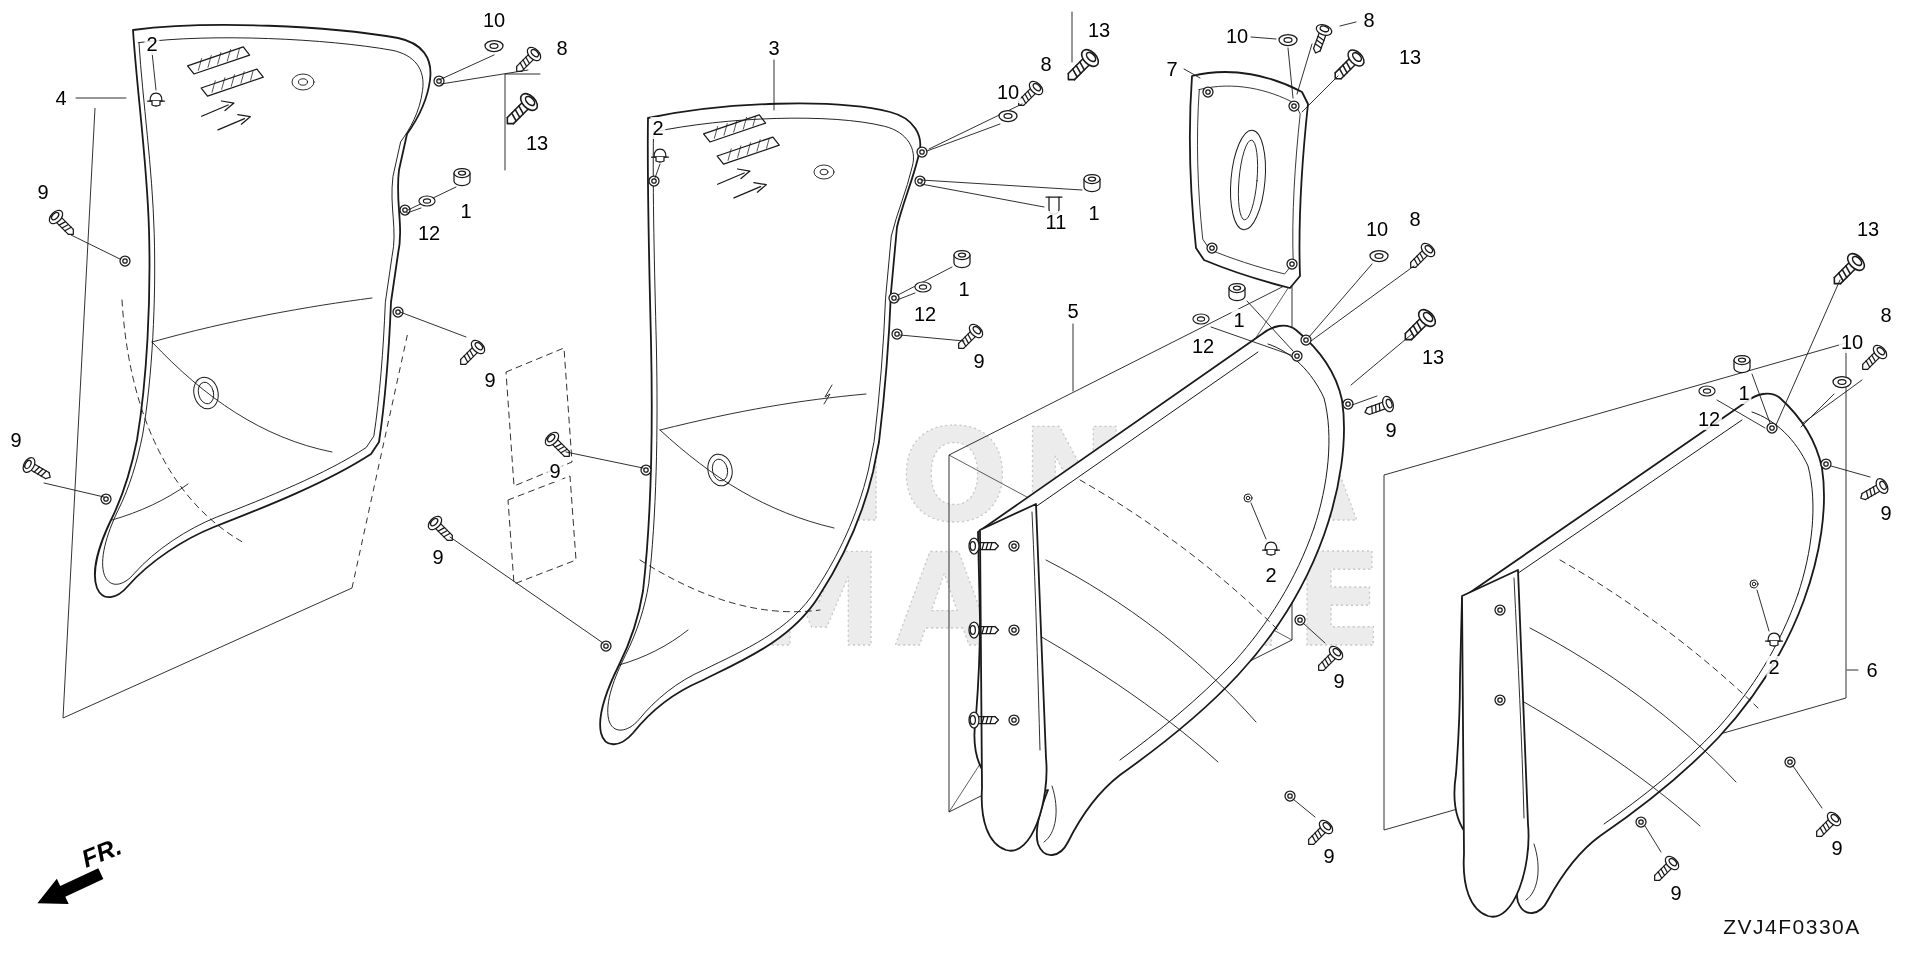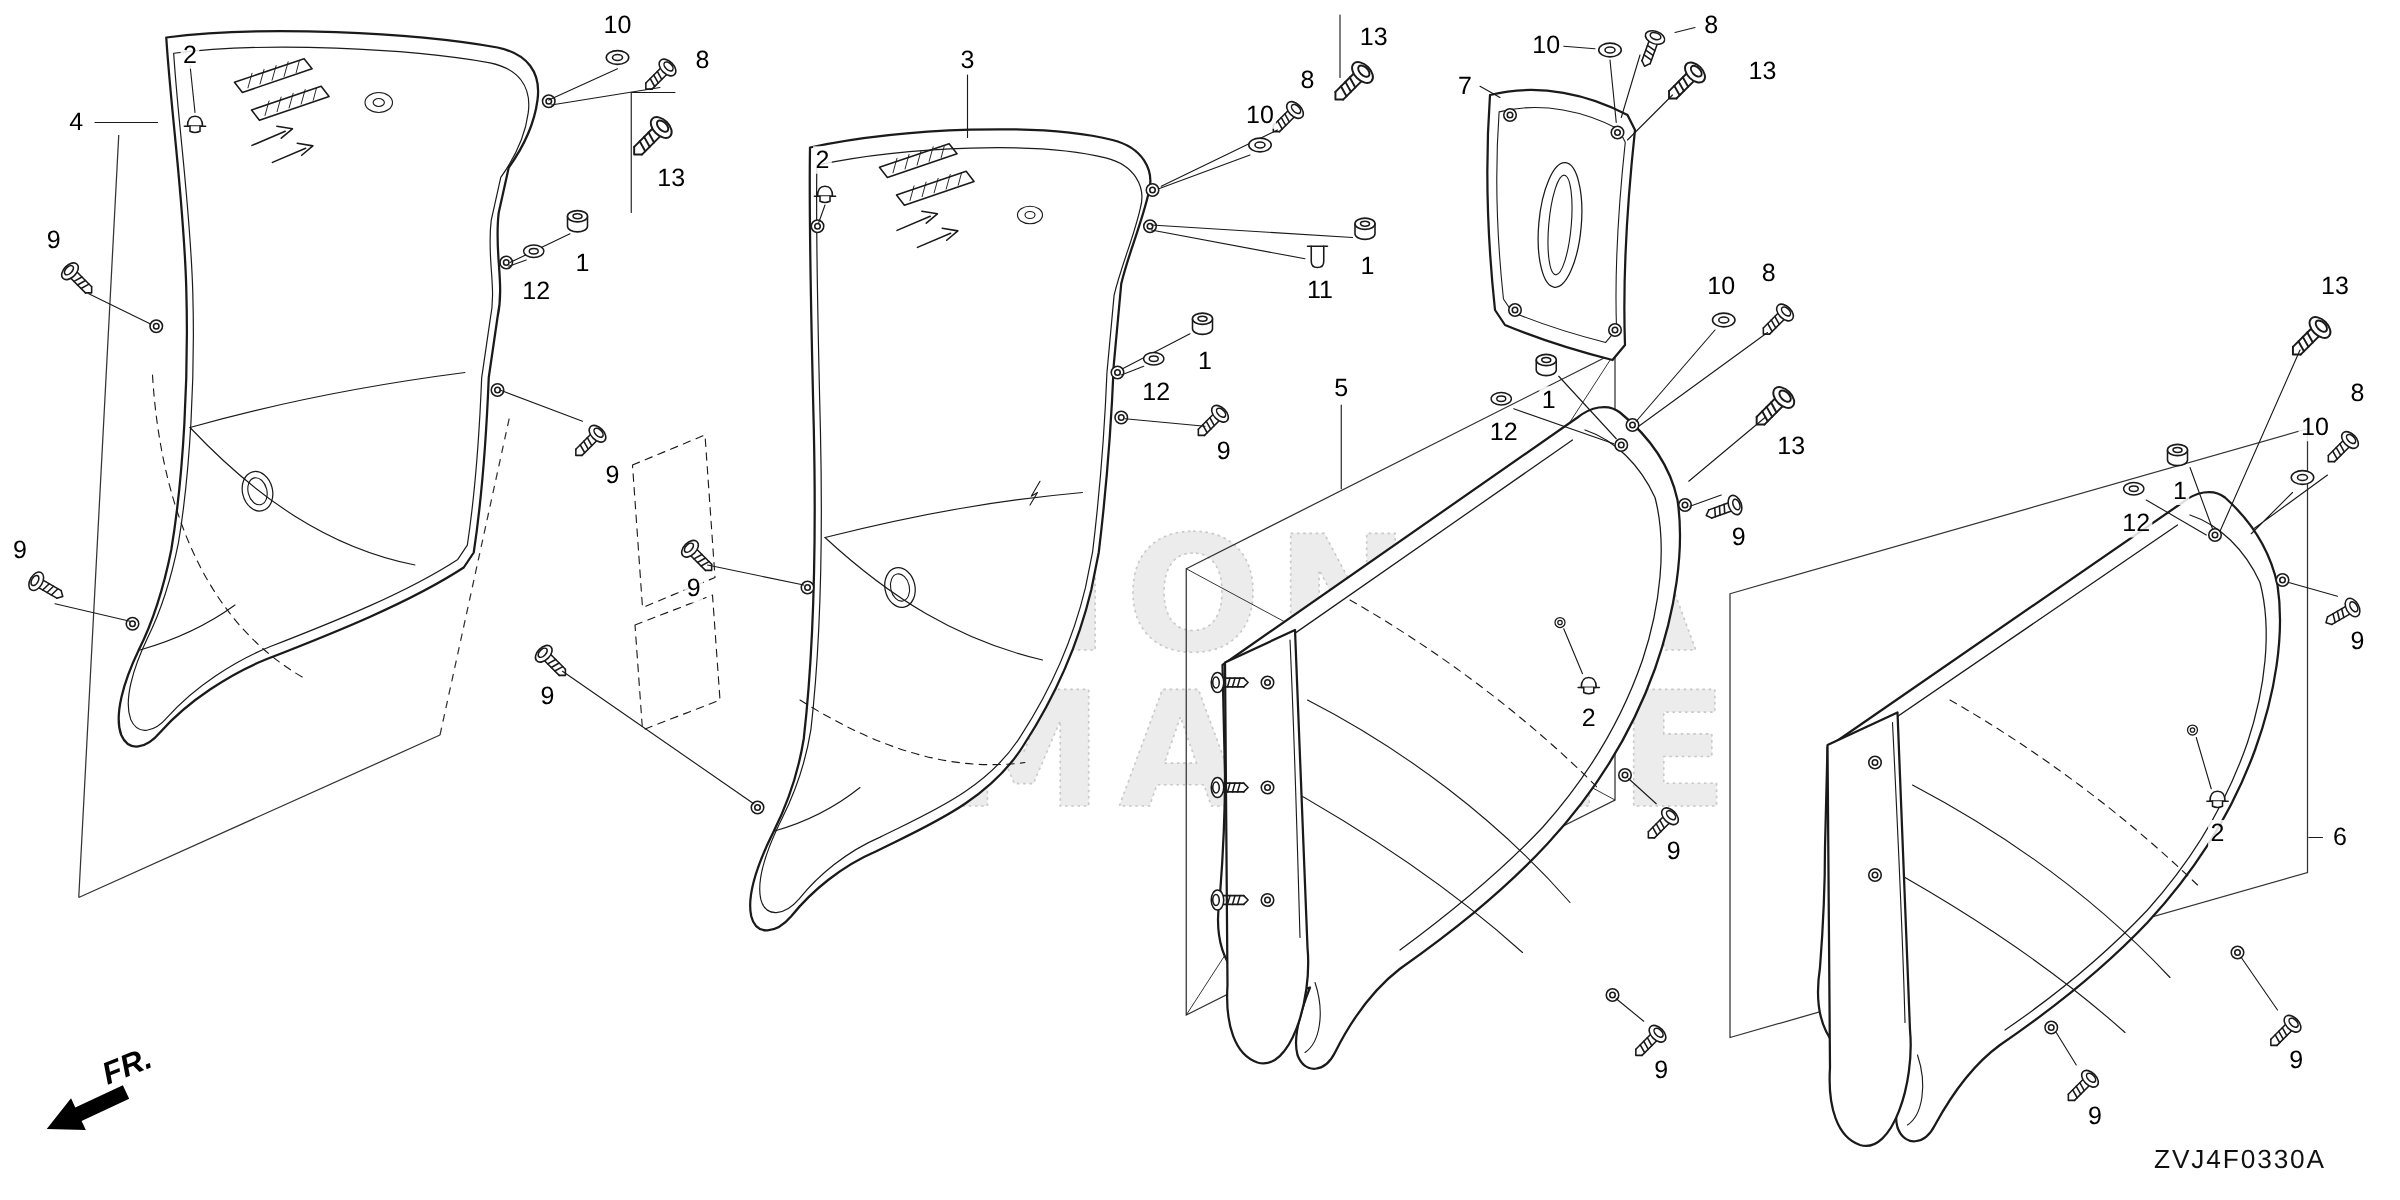--- a/index.html
+++ b/index.html
@@ -280,21 +280,21 @@
       <div class="callout" style="left: 466px; top: 211px;">1</div>
       <div class="callout" style="left: 429px; top: 233px;">12</div>
       <div class="callout" style="left: 43px; top: 192px;">9</div>
       <div class="callout" style="left: 16px; top: 440px;">9</div>
       <div class="callout" style="left: 490px; top: 380px;">9</div>
       <div class="callout" style="left: 774px; top: 48px;">3</div>
       <div class="callout" style="left: 658px; top: 128px;">2</div>
       <div class="callout" style="left: 1008px; top: 92px;">10</div>
       <div class="callout" style="left: 1046px; top: 64px;">8</div>
       <div class="callout" style="left: 1099px; top: 30px;">13</div>
-      <div class="callout" style="left: 1056px; top: 232px;">11</div>
+      <div class="callout" style="left: 1056px; top: 222px;">11</div>
       <div class="callout" style="left: 1094px; top: 213px;">1</div>
       <div class="callout" style="left: 925px; top: 314px;">12</div>
       <div class="callout" style="left: 964px; top: 289px;">1</div>
       <div class="callout" style="left: 979px; top: 361px;">9</div>
       <div class="callout" style="left: 555px; top: 471px;">9</div>
       <div class="callout" style="left: 438px; top: 557px;">9</div>
       <div class="callout" style="left: 1172px; top: 69px;">7</div>
       <div class="callout" style="left: 1237px; top: 36px;">10</div>
       <div class="callout" style="left: 1369px; top: 20px;">8</div>
       <div class="callout" style="left: 1410px; top: 57px;">13</div>

